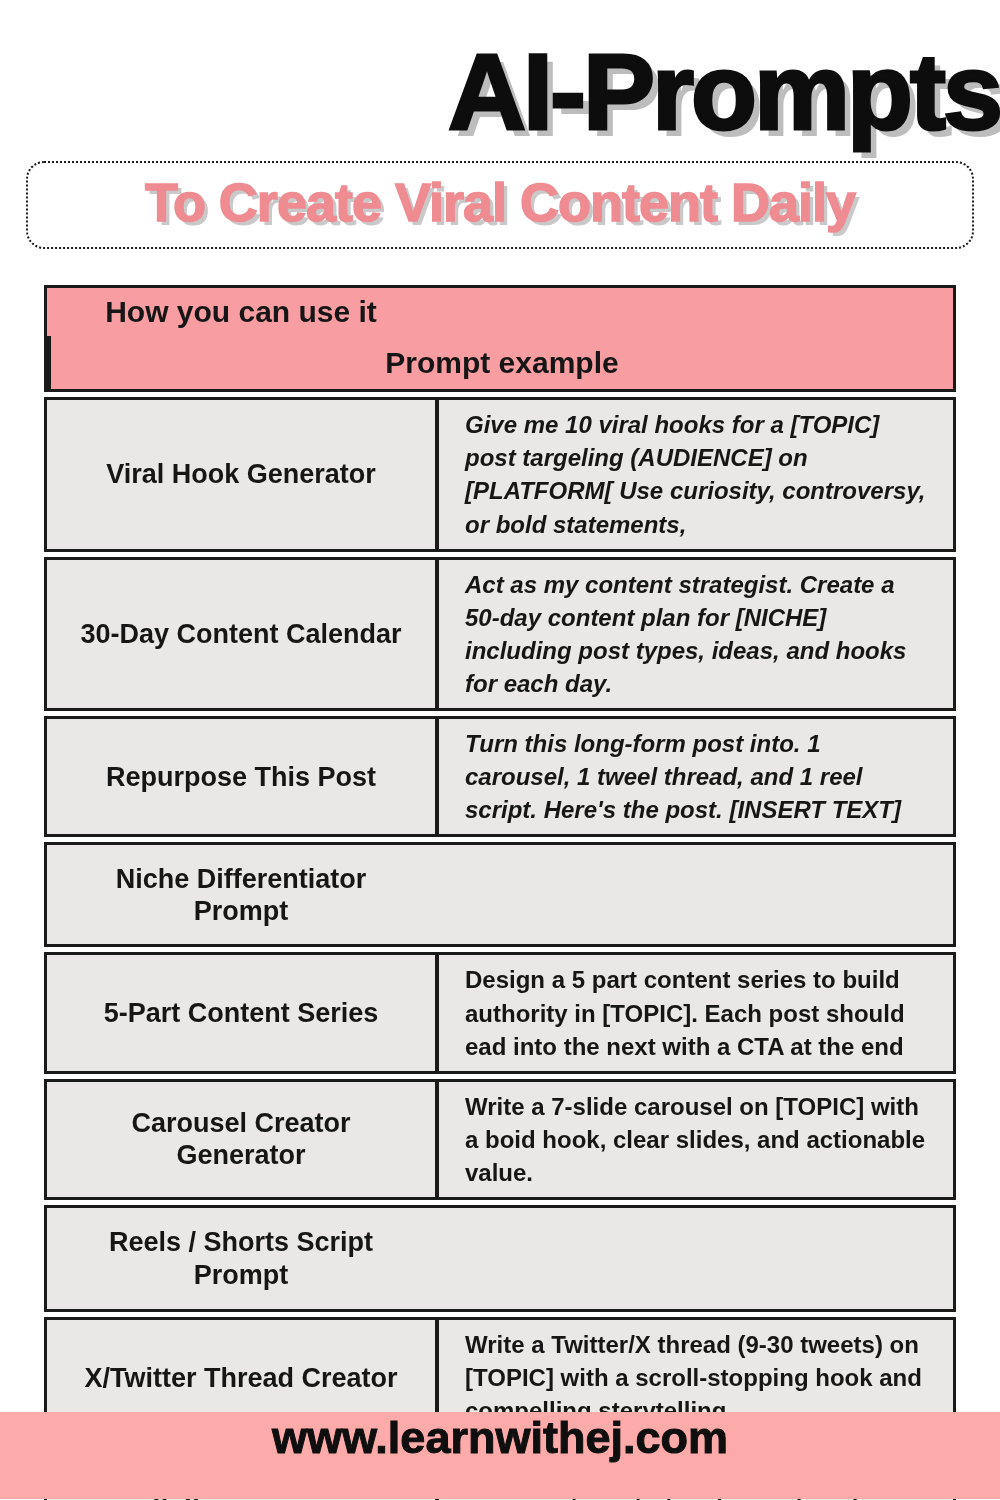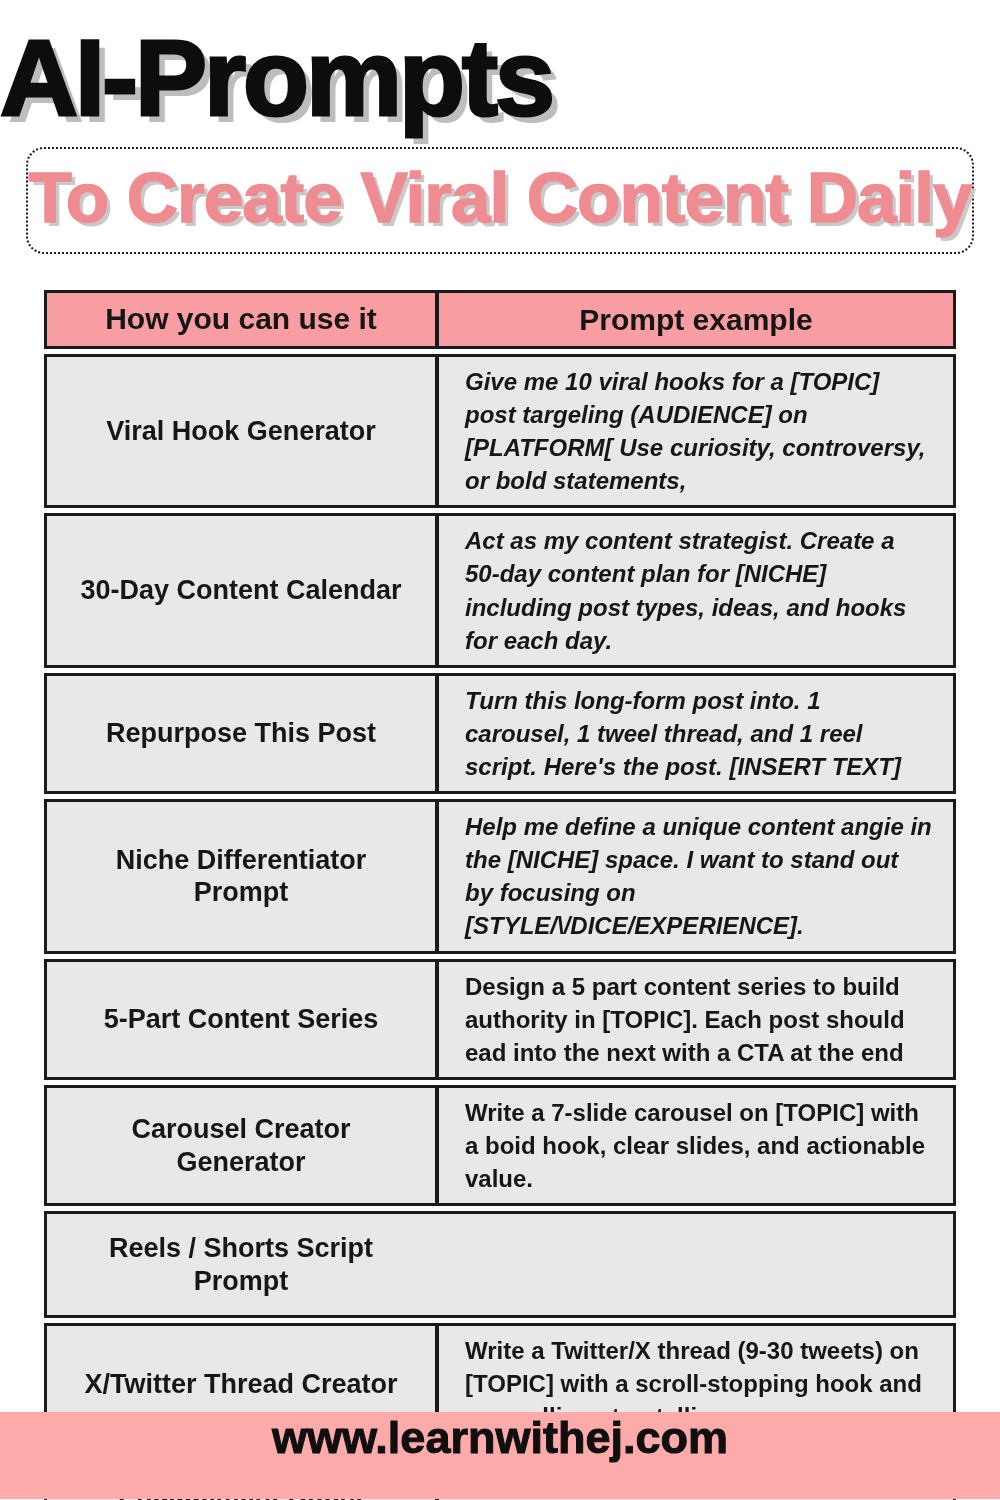--- a/index.html
+++ b/index.html
@@ -8,62 +8,63 @@
     --subtitle-pink:#ee8c92;
     --row-gray:#e9e8e6;
     --border-dark:#1a1a1a;
     --shadow-gray:#bdbdbd;
   }
   *{margin:0;padding:0;box-sizing:border-box;}
   html,body{width:1000px;height:1500px;background:#ffffff;
     font-family:"Liberation Sans","DejaVu Sans",sans-serif;overflow:hidden;position:relative;}
 
   .page-title{
-    margin-top:14px;
-    text-align:left;
+    margin-top:28px;
+    text-align:right;
     font-size:108px;
     font-weight:bold;
     letter-spacing:-3px;
     color:#0d0d0d;
     -webkit-text-stroke:3px #0d0d0d;
     text-shadow:7px 7px 0 var(--shadow-gray);
     line-height:1.18;
+    padding-left:34px;
   }
 
   .subtitle-box{
     width:948px;
     margin:6px auto 0;
     border:2px dotted #1c1c1c;
     border-radius:18px;
     background:#ffffff;
     padding:10px 0 14px;
     text-align:center;
   }
   .subtitle-text{
-    font-size:71px;
+    font-size:54px;
     font-weight:bold;
     letter-spacing:-1px;
     color:var(--subtitle-pink);
     -webkit-text-stroke:1.5px var(--subtitle-pink);
     text-shadow:4px 4px 0 #c9c9c9;
     line-height:1.1;
     text-align:center;
   }
 
   .prompts-table{
     width:912px;
     margin:36px auto 0;
   }
   .trow{
     display:flex;
     border:3px solid var(--border-dark);
     margin-bottom:5px;
     background:var(--row-gray);
   }
-  .trow.header{background:var(--header-pink);min-height:58px;}
+  .trow.header{background:var(--header-pink);min-height:58px;flex-direction:column;}
   .trow.header .cell{background:var(--header-pink);}
   .cell{
     display:flex;align-items:center;
     color:#161616;
   }
   .cell.left{
     width:388px;
     justify-content:center;
     text-align:center;
     font-size:27px;
@@ -127,21 +128,20 @@
     <div class="cell right">Act as my content strategist. Create a 50-day content plan for [NICHE] including post types, ideas, and hooks for each day.</div>
   </div>
 
   <div class="trow h3 italic">
     <div class="cell left">Repurpose This Post</div>
     <div class="cell right">Turn this long-form post into. 1 carousel, 1 tweel thread, and 1 reel script. Here's the post. [INSERT TEXT]</div>
   </div>
 
   <div class="trow h3b italic">
     <div class="cell left">Niche Differentiator Prompt</div>
-    <div class="cell right">Help me define a unique content angie in the [NICHE] space. I want to stand out by focusing on [STYLE/\/DICE/EXPERIENCE].</div>
   </div>
 
   <div class="trow h3b">
     <div class="cell left">5-Part Content Series</div>
     <div class="cell right">Design a 5 part content series to build authority in [TOPIC]. Each post should ead into the next with a CTA at the end</div>
   </div>
 
   <div class="trow h2">
     <div class="cell left">Carousel Creator Generator</div>
     <div class="cell right">Write a 7-slide carousel on [TOPIC] with a boid hook, clear slides, and actionable value.</div>

